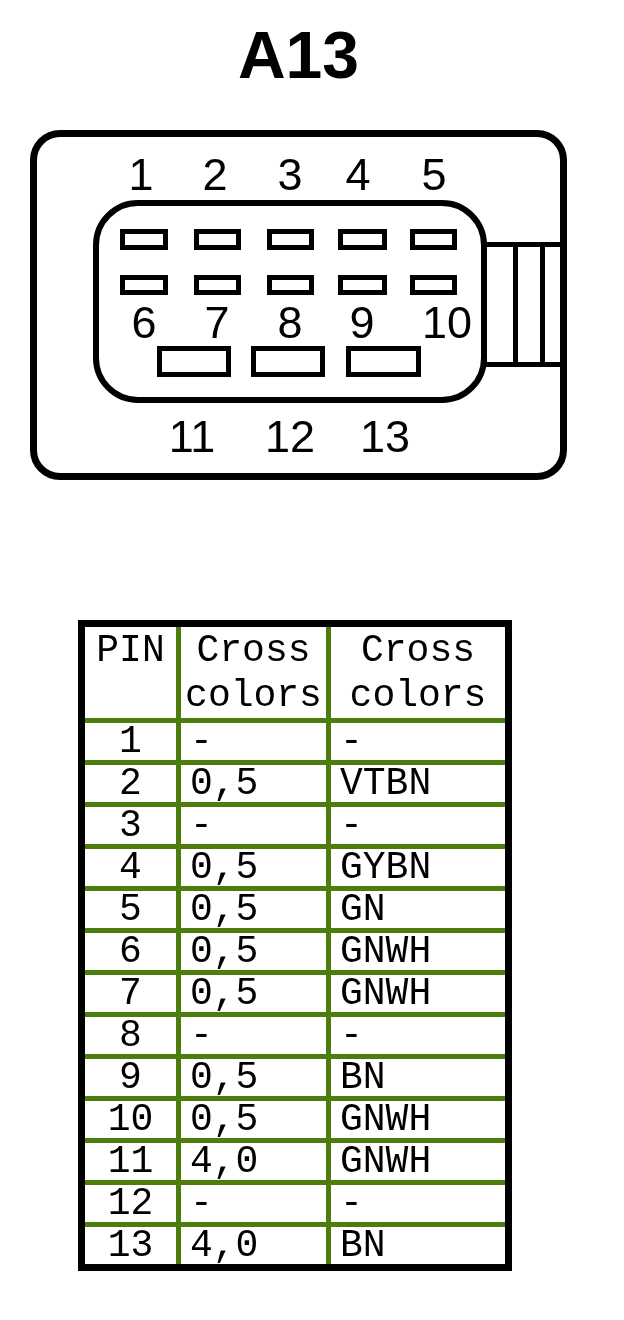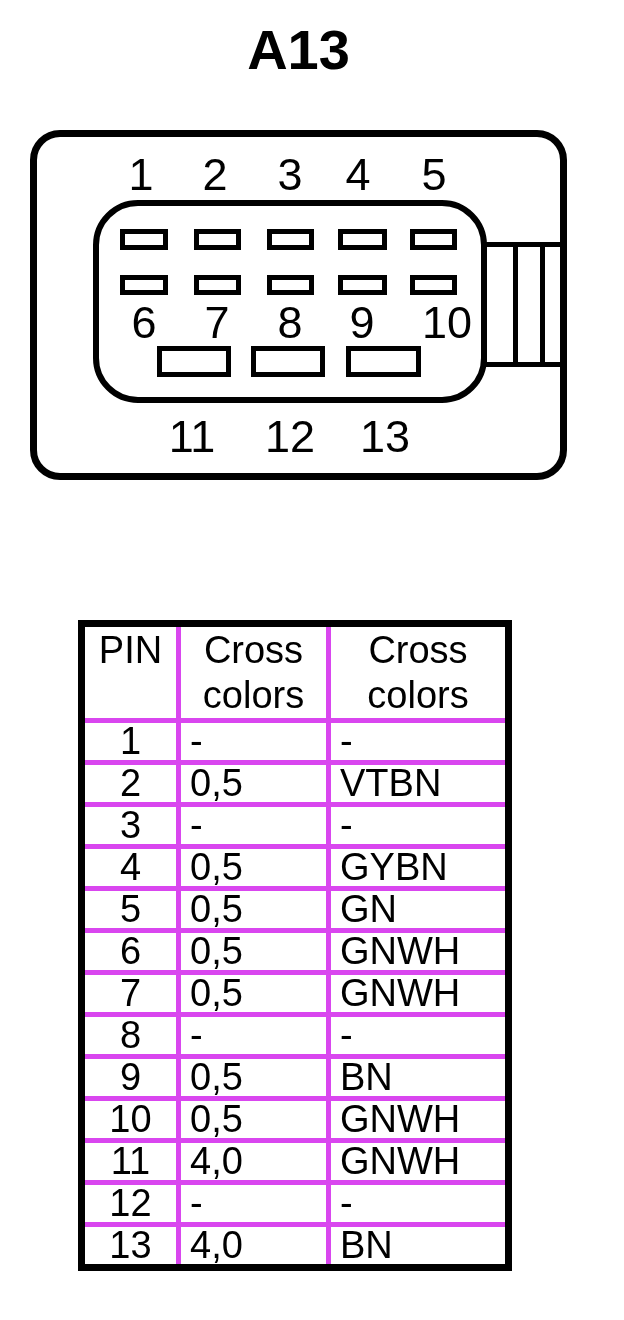--- a/index.html
+++ b/index.html
@@ -4,21 +4,21 @@
 <style>
   html,body { margin:0; padding:0; background:#fff; }
   .canvas {
     position:relative; width:624px; height:1320px; background:#ffffff;
     font-family:"Liberation Sans", sans-serif; color:#000; overflow:hidden;
   }
   .big-title {
     position:absolute; left:30px; width:537px; text-align:center;
     font-weight:bold; line-height:1; white-space:nowrap;
   }
-  #title-a13 { top:22px; font-size:56px; }
+  #title-a13 { top:22px; font-size:66px; }
   #title-k1  { top:512px; font-size:78px; }
 
   
   .outline {
     position:absolute; box-sizing:border-box; left:30px; top:130px;
     width:537px; height:350px; border:7px solid #000; border-radius:30px;
   }
   .key-tab {
     position:absolute; box-sizing:border-box; left:482px; top:242px;
     width:85px; height:125px; border:5px solid #000; border-right:none;
@@ -37,21 +37,21 @@
     transform:translateX(-50%); white-space:nowrap;
   }
 
   
   #conn-table {
     position:absolute; left:78px; top:620px;
     border-collapse:collapse; table-layout:fixed;
     border:7px solid #000;
   }
   #conn-table th, #conn-table td {
-    border:5px solid #d946ef; font-size:38px; overflow:hidden;
+    border:5px solid #4d7c0f; font-size:38px; overflow:hidden;font-family:Liberation Mono, monospace;
   }
   #conn-table th {
     font-weight:normal; vertical-align:top; text-align:center;
     height:88px; line-height:45px; padding:1px 2px 0 2px;
   }
   #conn-table td { height:37px; line-height:37px; padding:0; }
   #conn-table td.c1 { text-align:center; }
   #conn-table td.c2, #conn-table td.c3 { text-align:left; padding-left:9px; }
 </style>
 </head>

